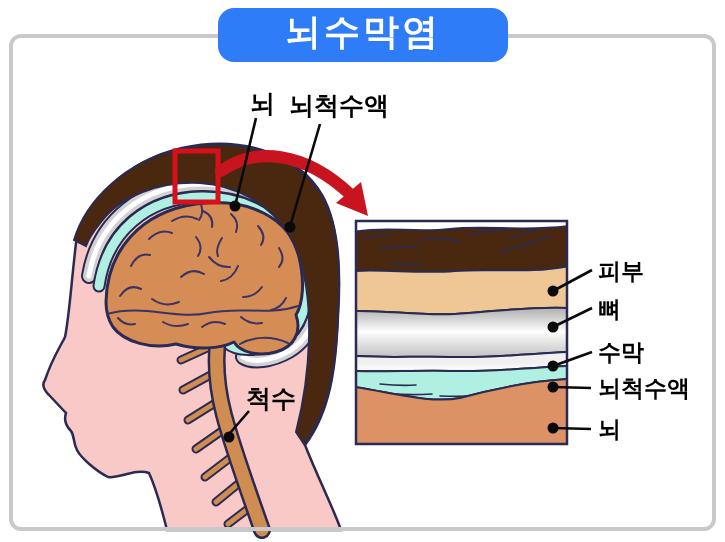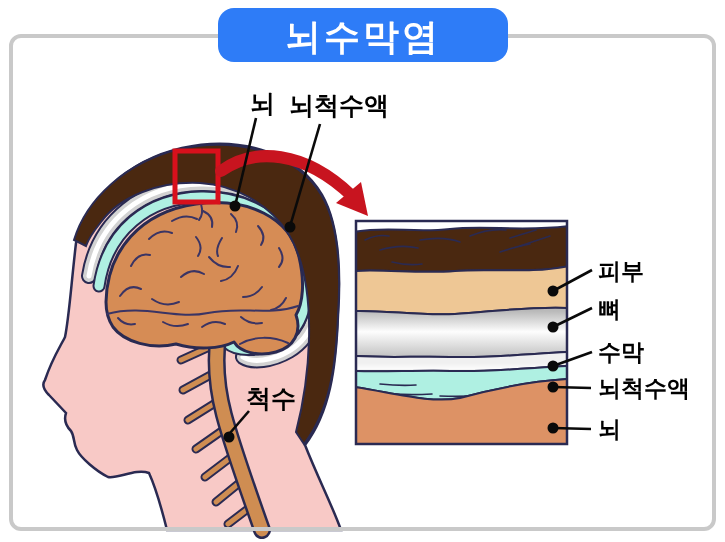--- a/index.html
+++ b/index.html
@@ -2,21 +2,21 @@
 <html><head>
 <meta charset="utf-8">
 <style>
   html,body{margin:0;padding:0;background:#fff;}
   #stage{position:relative;width:725px;height:542px;background:#fff;overflow:hidden;
          font-family:"Liberation Sans",sans-serif;}
   #diagram-svg{position:absolute;left:0;top:0;z-index:1;}
   .frame{position:absolute;left:9px;top:34px;width:699px;height:489px;
          border:4px solid #c9c9c9;border-radius:12px;z-index:2;background:transparent;}
   .banner{position:absolute;left:218px;top:8px;width:290px;height:54px;background:#2e7cf7;
-          border-radius:16px;z-index:3;display:flex;align-items:flex-end;justify-content:center;}
+          border-radius:16px;z-index:3;display:flex;align-items:flex-start;justify-content:center;}
   .banner span{color:#ffffff;font-size:36px;font-weight:bold;letter-spacing:3px;}
   text{font-family:"Liberation Sans",sans-serif;font-weight:bold;fill:#000;}
   .lead{stroke:#0a0a0a;stroke-width:2.6;fill:none;}
   .dot{fill:#0a0a0a;}
   .sulci{stroke:#3a3464;stroke-width:2;fill:none;stroke-linecap:round;}
   .streak{stroke:#2a2a52;stroke-width:1.6;fill:none;stroke-linecap:round;}
 </style>
 </head>
 <body>
 

